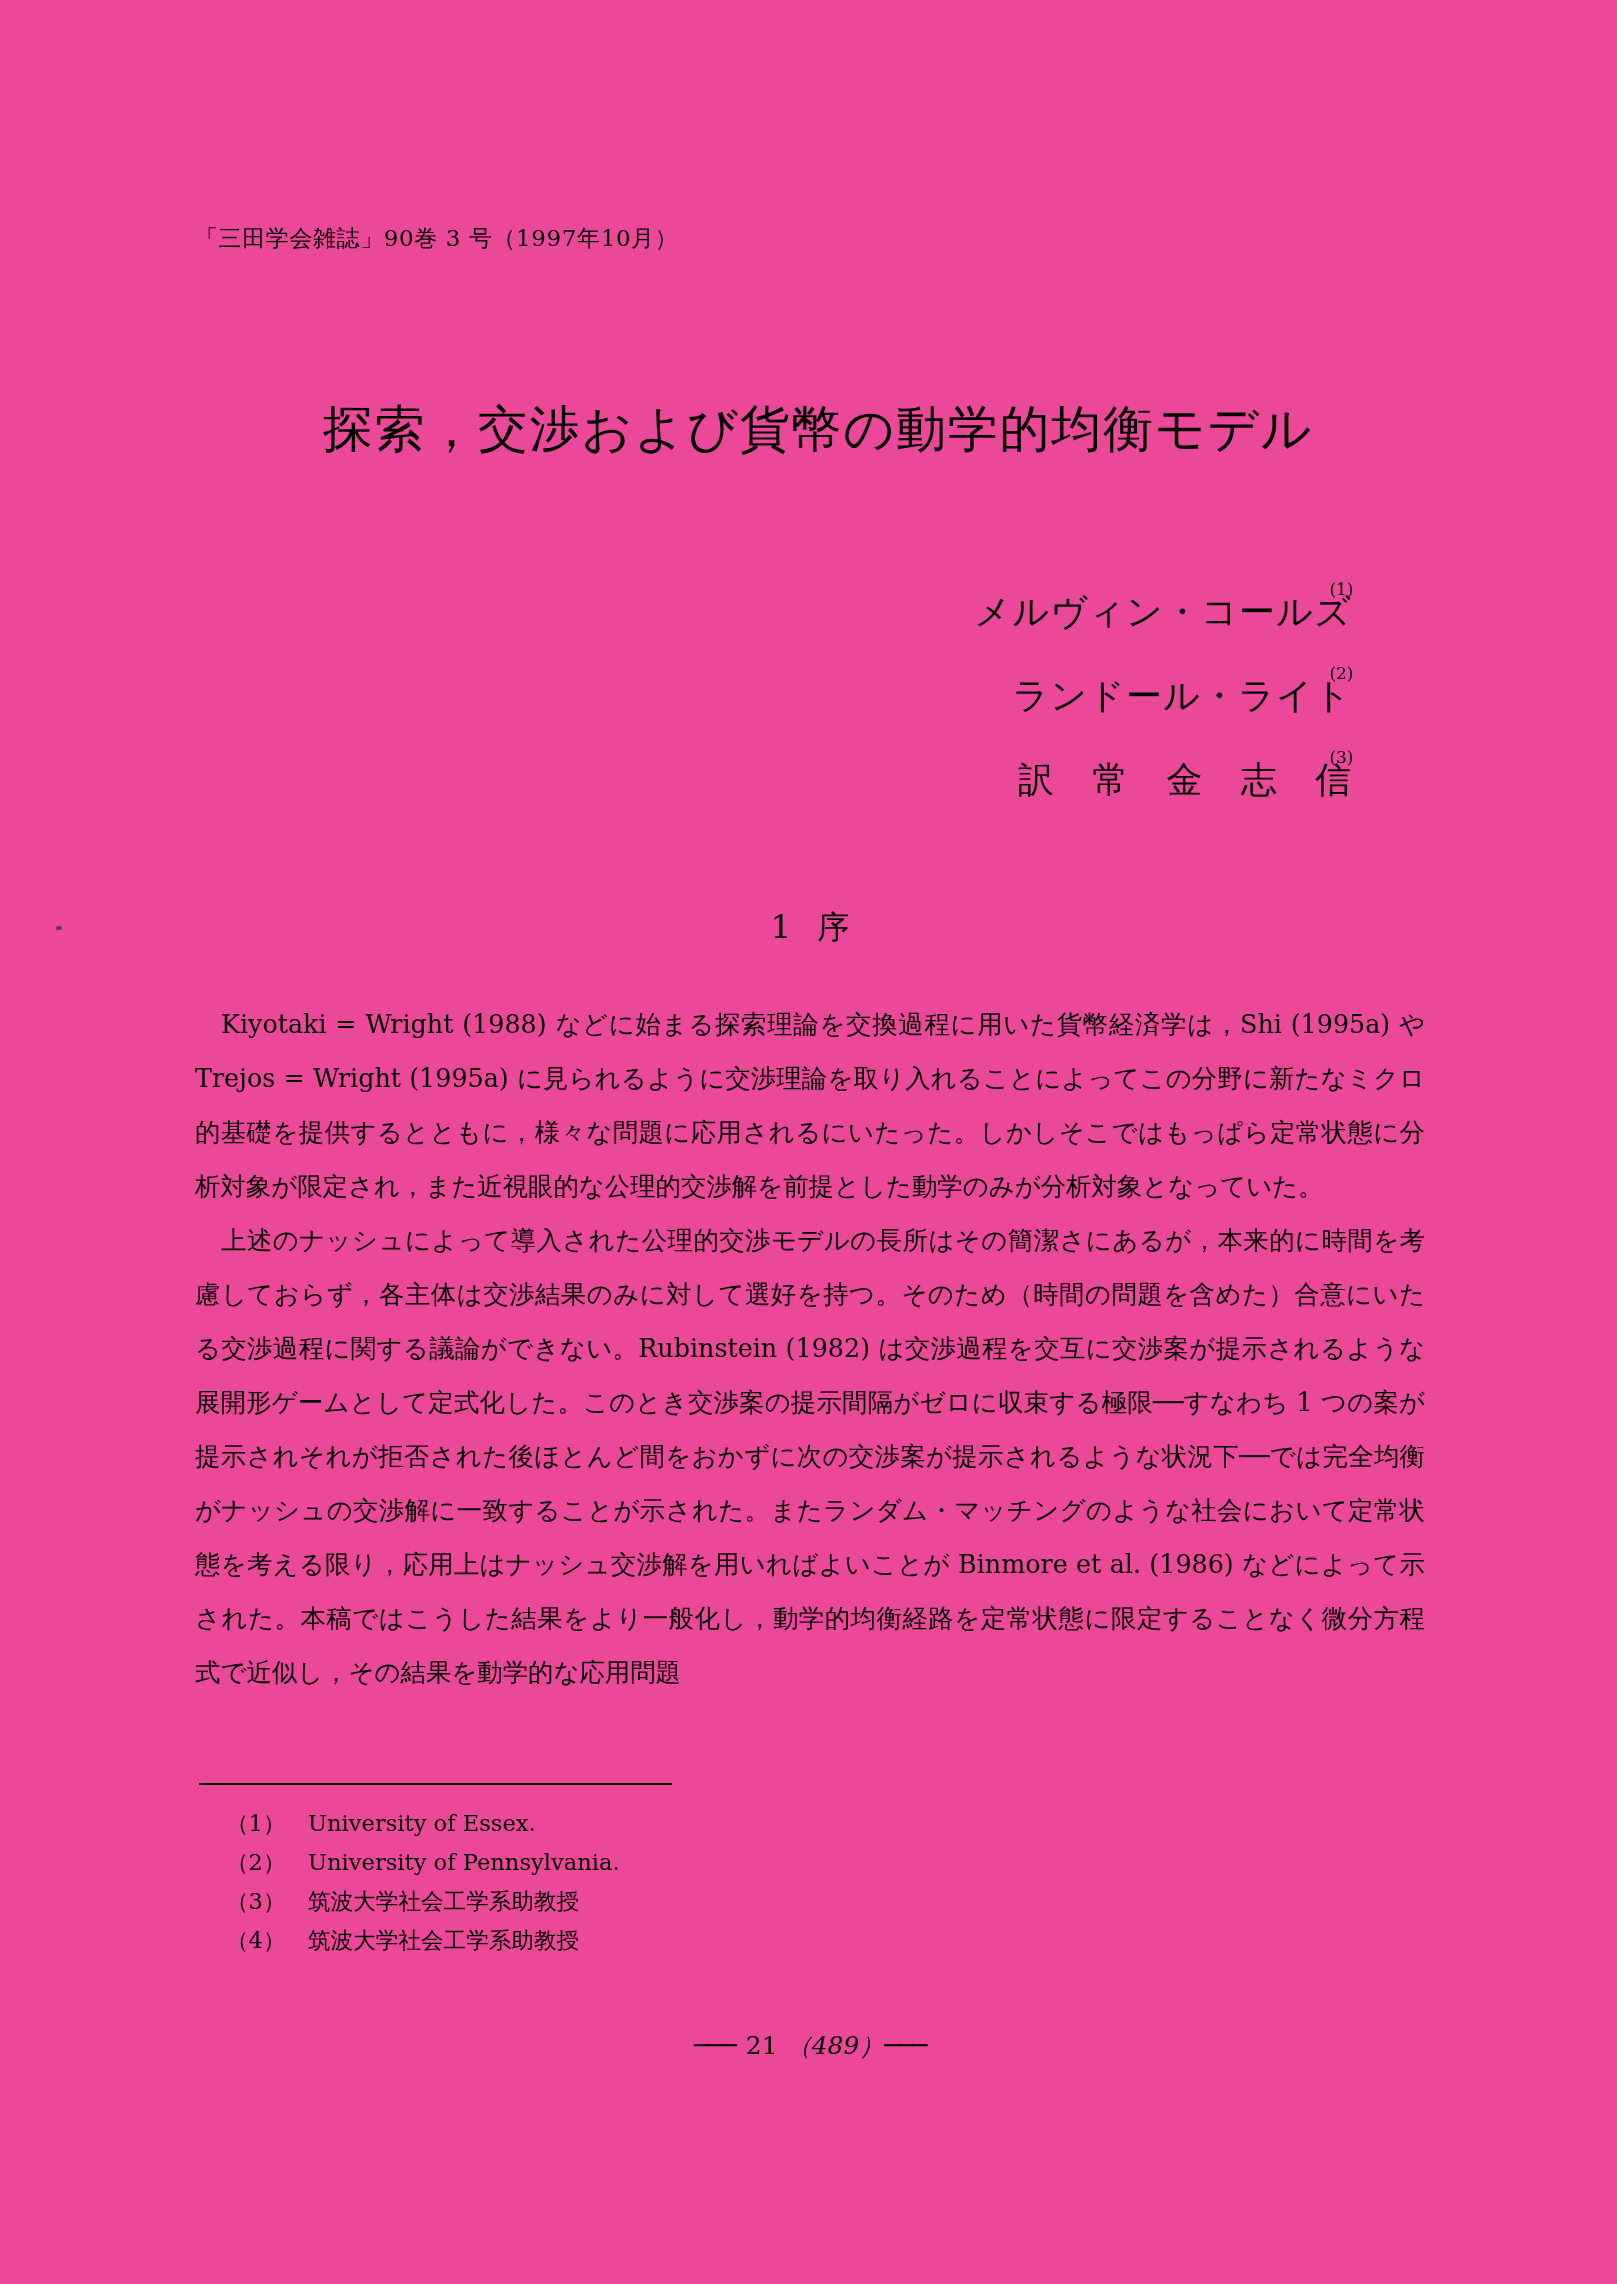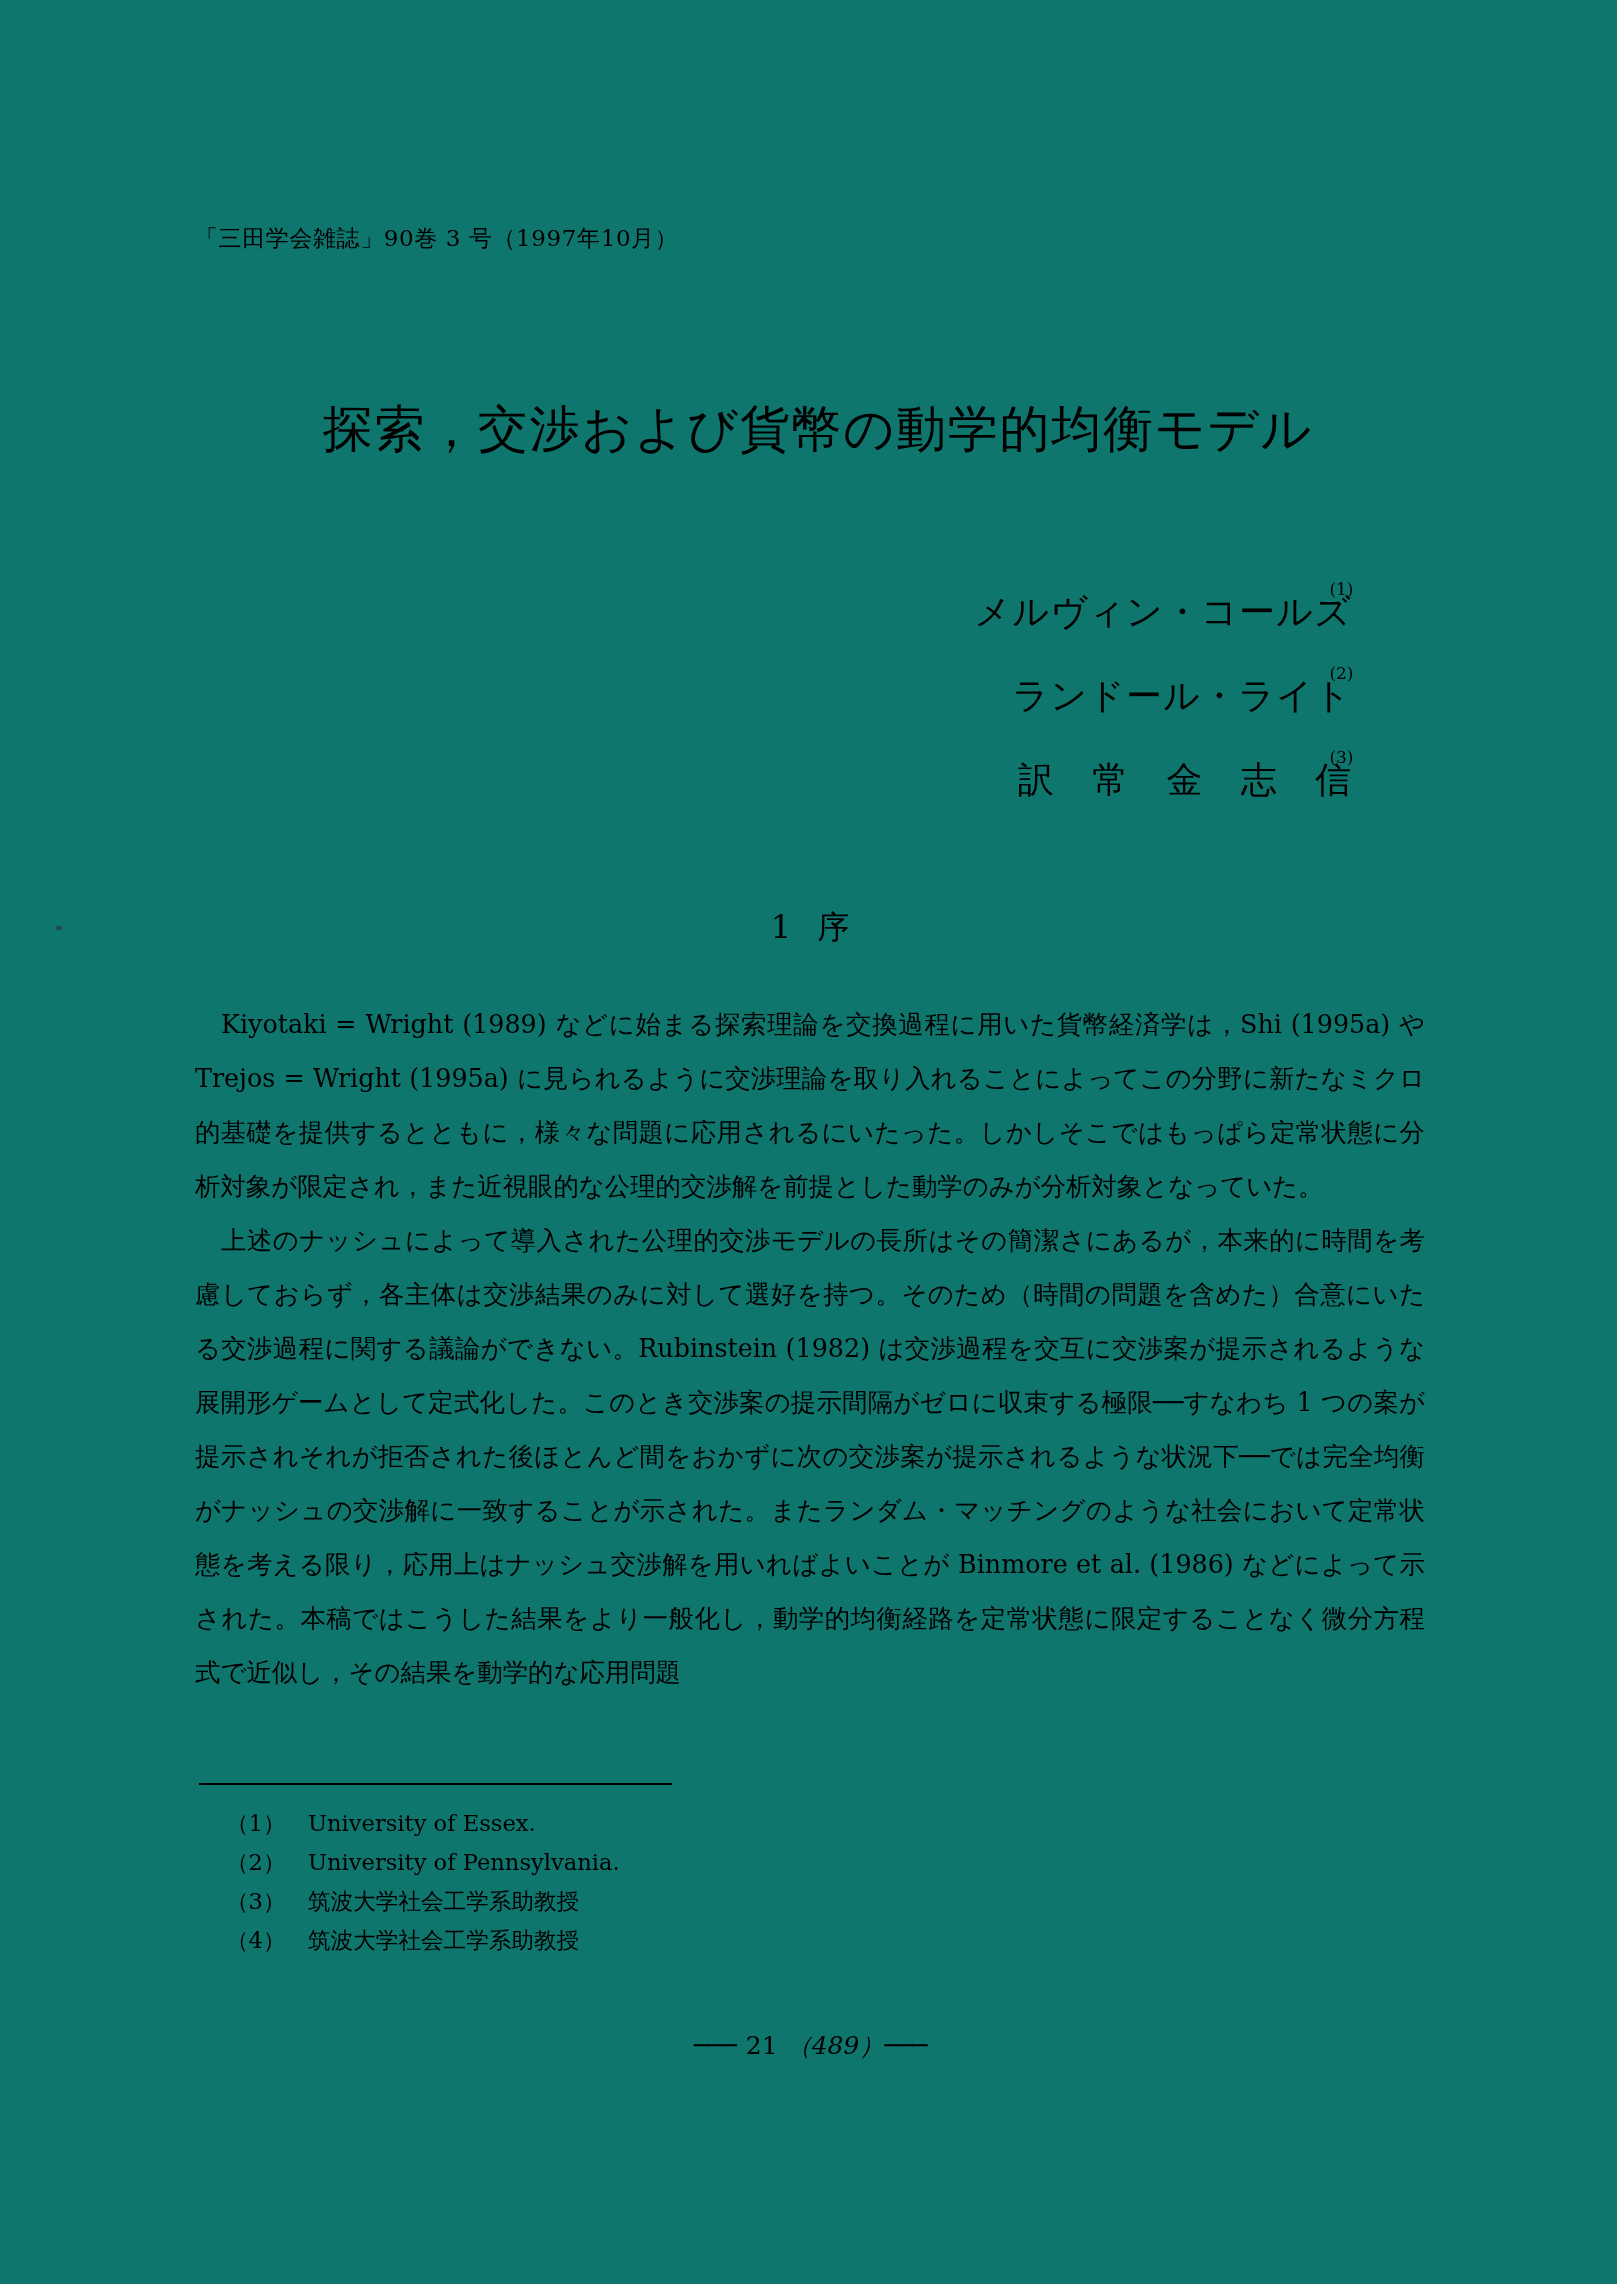--- a/index.html
+++ b/index.html
@@ -1,19 +1,19 @@
 <!DOCTYPE html>
 <html style="font-size:9px"><head>
 <meta charset="utf-8">
 <style>
   html,body{margin:0;padding:0;background:#e8e8e8;}
   .page{
     position:relative;
     width:1617px;height:2284px;
-    background:#0f766e;color:#000;
+    background:#ec4899;color:#000;
     font-family:"DejaVu Serif","Liberation Serif",serif;
     overflow:hidden;
   }
   .journal-header{
     position:absolute;top:223px;left:195px;
     font-size:23px;letter-spacing:0.6px;white-space:nowrap;
   }
   .article-title{
     position:absolute;top:388px;left:195px;width:1230px;
     font-size:50px;letter-spacing:1.7px;text-align:center;white-space:nowrap;
@@ -87,21 +87,21 @@
     <div class="author-line">
       <span>訳　常　金　志　信</span><span class="author-mark">(3)</span>
     </div>
   </div>
 
   <div class="section-heading">
     <span class="section-number">1</span><span>序</span>
   </div>
 
   <div class="body-text">
-    <p>Kiyotaki = Wright (1989) などに始まる探索理論を交換過程に用いた貨幣経済学は，Shi (1995a) や Trejos = Wright (1995a) に見られるように交渉理論を取り入れることによってこの分野に新たなミクロ的基礎を提供するとともに，様々な問題に応用されるにいたった。しかしそこではもっぱら定常状態に分析対象が限定され，また近視眼的な公理的交渉解を前提とした動学のみが分析対象となっていた。</p>
+    <p>Kiyotaki = Wright (1988) などに始まる探索理論を交換過程に用いた貨幣経済学は，Shi (1995a) や Trejos = Wright (1995a) に見られるように交渉理論を取り入れることによってこの分野に新たなミクロ的基礎を提供するとともに，様々な問題に応用されるにいたった。しかしそこではもっぱら定常状態に分析対象が限定され，また近視眼的な公理的交渉解を前提とした動学のみが分析対象となっていた。</p>
     <p>上述のナッシュによって導入された公理的交渉モデルの長所はその簡潔さにあるが，本来的に時間を考慮しておらず，各主体は交渉結果のみに対して選好を持つ。そのため（時間の問題を含めた）合意にいたる交渉過程に関する議論ができない。Rubinstein (1982) は交渉過程を交互に交渉案が提示されるような展開形ゲームとして定式化した。このとき交渉案の提示間隔がゼロに収束する極限──すなわち 1 つの案が提示されそれが拒否された後ほとんど間をおかずに次の交渉案が提示されるような状況下──では完全均衡がナッシュの交渉解に一致することが示された。またランダム・マッチングのような社会において定常状態を考える限り，応用上はナッシュ交渉解を用いればよいことが Binmore et al. (1986) などによって示された。本稿ではこうした結果をより一般化し，動学的均衡経路を定常状態に限定することなく微分方程式で近似し，その結果を動学的な応用問題</p>
   </div>
 
   <div class="footnote-separator"></div>
 
   <div class="footnotes">
     <div class="footnote-row">
       <span class="footnote-marker">（1）</span>
       <span class="footnote-text">University of Essex.</span>
     </div>

